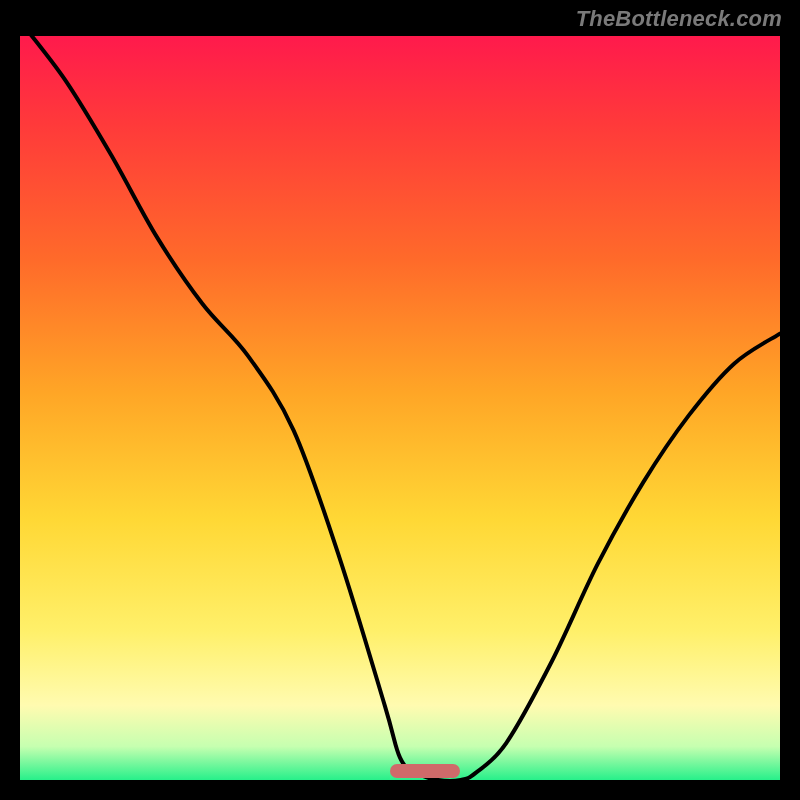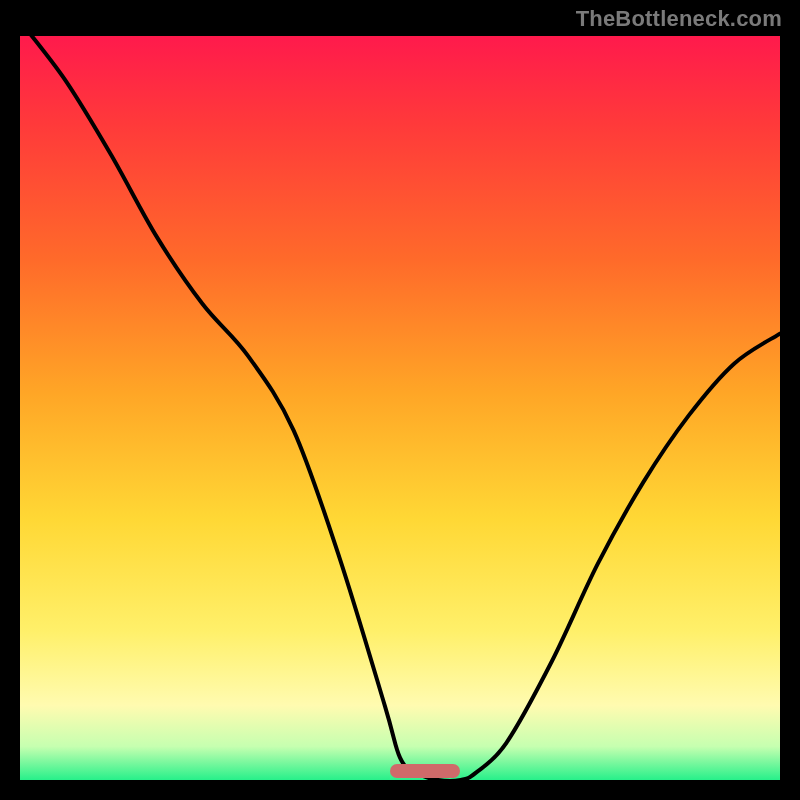--- a/index.html
+++ b/index.html
@@ -10,20 +10,21 @@
     background: #000;
     overflow: hidden;
   }
   .frame {
     position: absolute;
     left: 0;
     top: 0;
     width: 800px;
     height: 800px;
     background: #000;
+    font-style: italic;
   }
   .plot {
     position: absolute;
     left: 20px;
     top: 36px;
     width: 760px;
     height: 744px;
     
     background: linear-gradient(
       to bottom,

